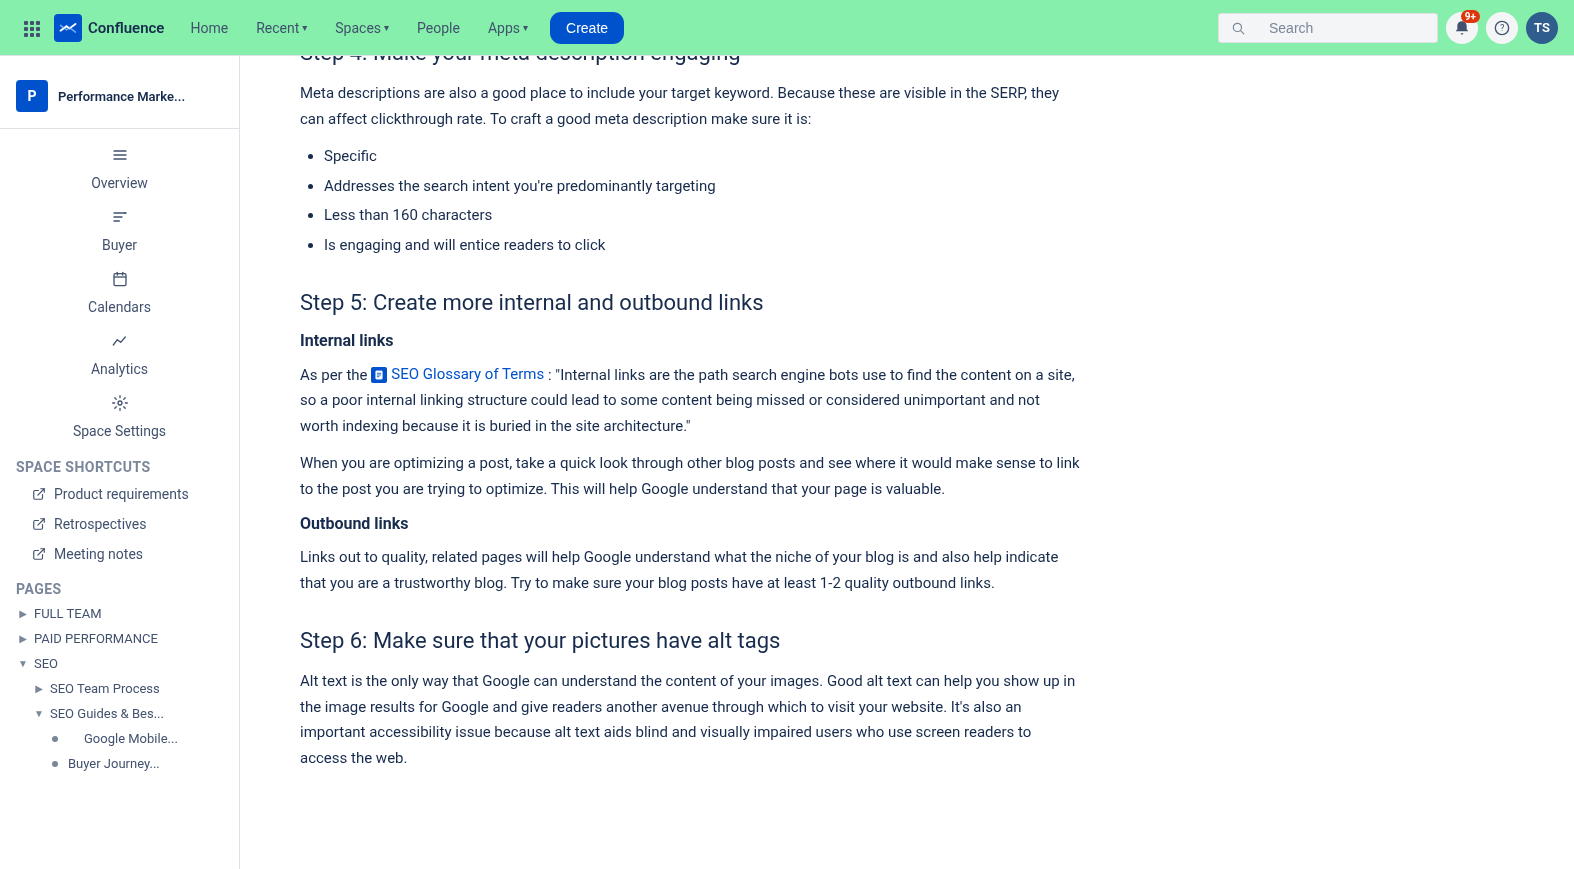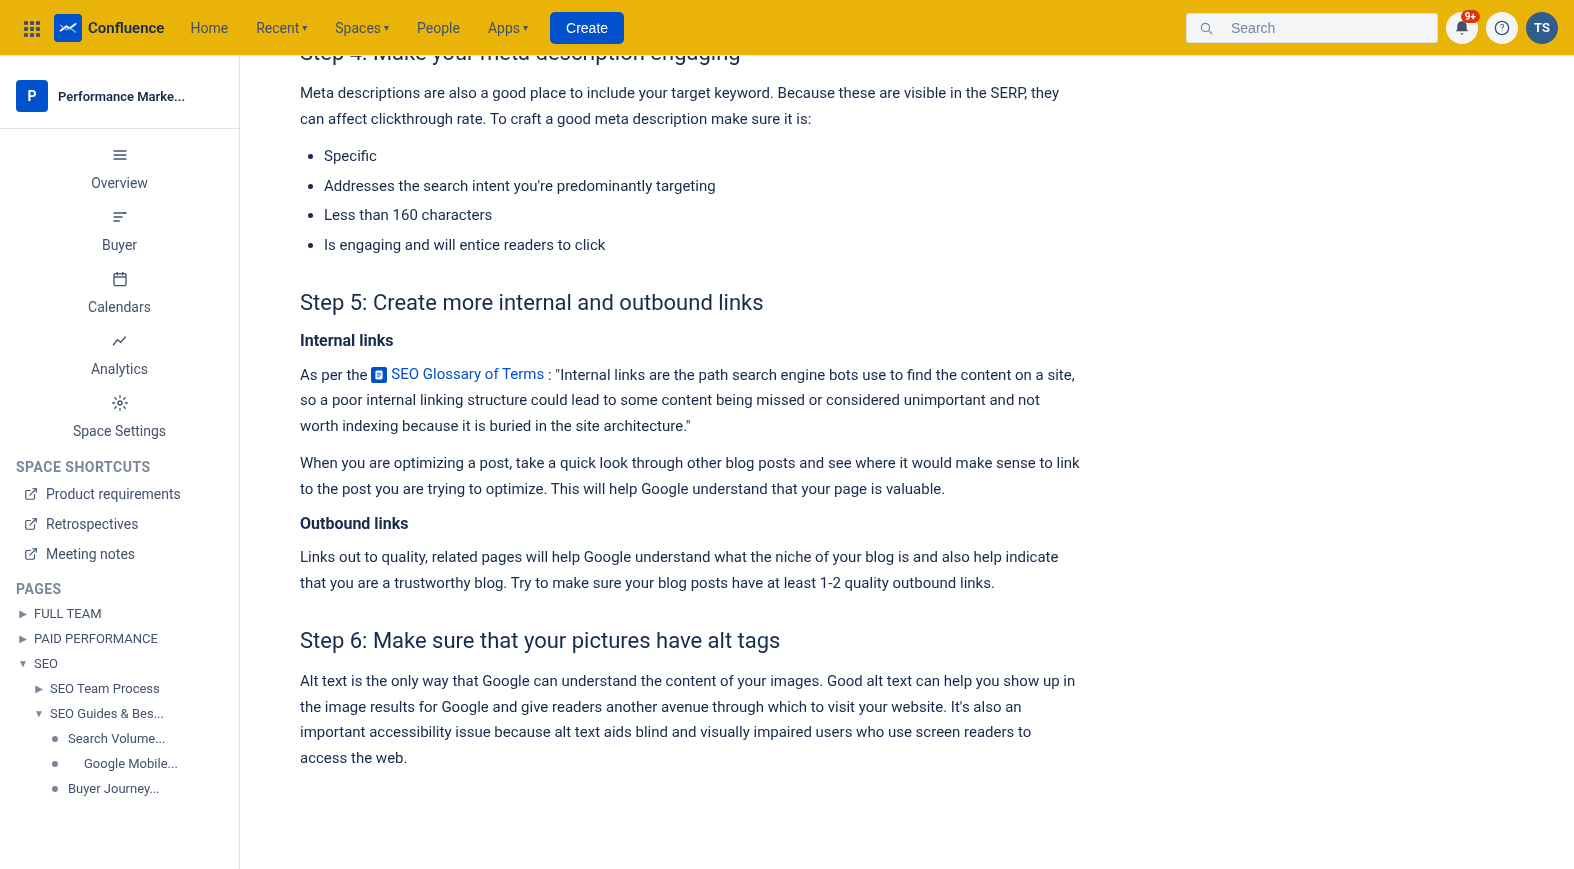--- a/index.html
+++ b/index.html
@@ -1,53 +1,53 @@
 <!DOCTYPE html>
 <html><head>
   <meta charset="utf-8">
   <style>
     * { box-sizing: border-box; margin: 0; padding: 0; }
     body { font-family: -apple-system, BlinkMacSystemFont, 'Segoe UI', Roboto, sans-serif; background: #fff; color: #172b4d; font-size: 14px; }
 
     
     .topnav {
       display: flex; align-items: center; height: 56px;
-      background: #eab308; border-bottom: 1px solid #dfe1e6;
+      background: #86efac; border-bottom: 1px solid #dfe1e6;
       padding: 0 16px; gap: 8px; position: fixed; top: 0; left: 0; right: 0; z-index: 100;
     }
     .topnav-apps-grid { display: flex; align-items: center; padding: 8px; cursor: pointer; border-radius: 3px; }
     .grid-icon { display: grid; grid-template-columns: 1fr 1fr 1fr; gap: 2px; width: 14px; height: 14px; }
     .grid-dot { width: 4px; height: 4px; background: #42526e; border-radius: 1px; }
     .logo-area { display: flex; align-items: center; gap: 6px; margin-right: 8px; }
     .logo-icon { width: 28px; height: 28px; background: #0052cc; border-radius: 4px; display: flex; align-items: center; justify-content: center; }
     .logo-icon svg { width: 18px; height: 18px; fill: #fff; }
     .logo-text { font-size: 15px; font-weight: 600; color: #172b4d; }
     .nav-link { font-size: 14px; color: #42526e; padding: 6px 10px; border-radius: 3px; cursor: pointer; white-space: nowrap; display: flex; align-items: center; gap: 3px; }
     .nav-chevron { font-size: 10px; color: #42526e; }
-    .create-btn { background: #0052cc; color: #fff; border: none; border-radius: 5px; padding: 8px 16px; font-size: 14px; font-weight: 500; cursor: pointer; margin-left: 4px; }
+    .create-btn { background: #0052cc; color: #fff; border: none; border-radius: 11px; padding: 8px 16px; font-size: 14px; font-weight: 500; cursor: pointer; margin-left: 4px; }
     .nav-spacer { flex: 1; }
-    .search-bar { display: flex; align-items: center; background: #f4f5f7; border: 1px solid #dfe1e6; border-radius: 3px; padding: 6px 12px; gap: 18px; width: 252px; cursor: text; }
+    .search-bar { display: flex; align-items: center; background: #f4f5f7; border: 1px solid #dfe1e6; border-radius: 3px; padding: 6px 12px; gap: 24px; width: 220px; cursor: text; }
     .search-bar input { border: none; background: transparent; font-size: 14px; color: #42526e; outline: none; width: 150px; }
     .search-bar input::placeholder { color: #7a869a; }
     .nav-icon-btn { position: relative; width: 32px; height: 32px; border-radius: 50%; display: flex; align-items: center; justify-content: center; cursor: pointer; background: #f4f5f7; }
     .notification-badge { position: absolute; top: -2px; right: -2px; background: #de350b; color: #fff; font-size: 10px; border-radius: 8px; padding: 1px 4px; font-weight: 700; }
     .avatar { width: 32px; height: 32px; border-radius: 50%; background: #2e5d8e; display: flex; align-items: center; justify-content: center; color: #fff; font-size: 13px; font-weight: 600; cursor: pointer; }
 
     
     .sidebar { width: 240px; min-width: 240px; background: #fff; border-right: 1px solid #dfe1e6; height: calc(100vh - 56px); overflow-y: auto; position: fixed; top: 56px; left: 0; padding: 16px 0; }
     .sidebar-space-header { display: flex; align-items: center; gap: 10px; padding: 8px 16px 16px; border-bottom: 1px solid #dfe1e6; margin-bottom: 8px; }
     .space-icon { width: 32px; height: 32px; background: #0052cc; border-radius: 4px; display: flex; align-items: center; justify-content: center; color: #fff; font-size: 14px; font-weight: 700; flex-shrink: 0; }
     .space-name { font-size: 13px; font-weight: 600; color: #172b4d; }
 
     .sidebar-nav-item { display: flex; align-items: center; gap: 10px; padding: 8px 16px; cursor: pointer; color: #42526e; font-size: 14px; flex-direction: column; }
     .sidebar-nav-icon { width: 20px; height: 20px; display: flex; align-items: center; justify-content: center; flex-shrink: 0; }
 
     .sidebar-section-label { font-size: 14px; font-weight: 700; color: #7a869a; padding: 12px 16px 4px; letter-spacing: 0.5px; text-transform: uppercase; }
 
-    .sidebar-shortcut-item { display: flex; align-items: center; gap: 8px; padding: 7px 24px; cursor: pointer; color: #42526e; font-size: 14px; }
+    .sidebar-shortcut-item { display: flex; align-items: center; gap: 8px; padding: 7px 32px; cursor: pointer; color: #42526e; font-size: 14px; }
     .external-icon { width: 14px; height: 14px; flex-shrink: 0; }
     .page-tree-item { display: flex; align-items: center; gap: 4px; padding: 5px 16px; cursor: pointer; color: #42526e; font-size: 13px; }
     .page-tree-chevron { width: 14px; height: 14px; display: flex; align-items: center; justify-content: center; font-size: 10px; color: #7a869a; flex-shrink: 0; }
     .page-tree-label { flex: 1; }
     .page-tree-child { padding-left: 32px; }
     .page-tree-grandchild { padding-left: 52px; }
     .page-bullet { width: 6px; height: 6px; border-radius: 50%; background: #7a869a; flex-shrink: 0; }
 
     
     .main-content { margin-left: 240px; flex: 1; padding: 40px 60px; max-width: 900px; }
@@ -242,24 +242,20 @@
   <div class="page-tree-item page-tree-child">
     <span class="page-tree-chevron">▶</span>
     <span class="page-tree-label">SEO Team Process</span>
   </div>
 
   <div class="page-tree-item page-tree-child">
     <span class="page-tree-chevron">▼</span>
     <span class="page-tree-label">SEO Guides &amp; Bes...</span>
   </div>
 
-  <div class="page-tree-item page-tree-grandchild">
-    <span class="page-bullet"></span>
-    <span class="page-tree-label" style="margin-left:6px">Search Volume...</span>
-  </div>
 
   <div class="page-tree-item page-tree-grandchild">
     <span class="page-bullet"></span>
     <span class="page-tree-label" style="margin-left:22px">Google Mobile...</span>
   </div>
 
   <div class="page-tree-item page-tree-grandchild">
     <span class="page-bullet"></span>
     <span class="page-tree-label" style="margin-left:6px">Buyer Journey...</span>
   </div>

